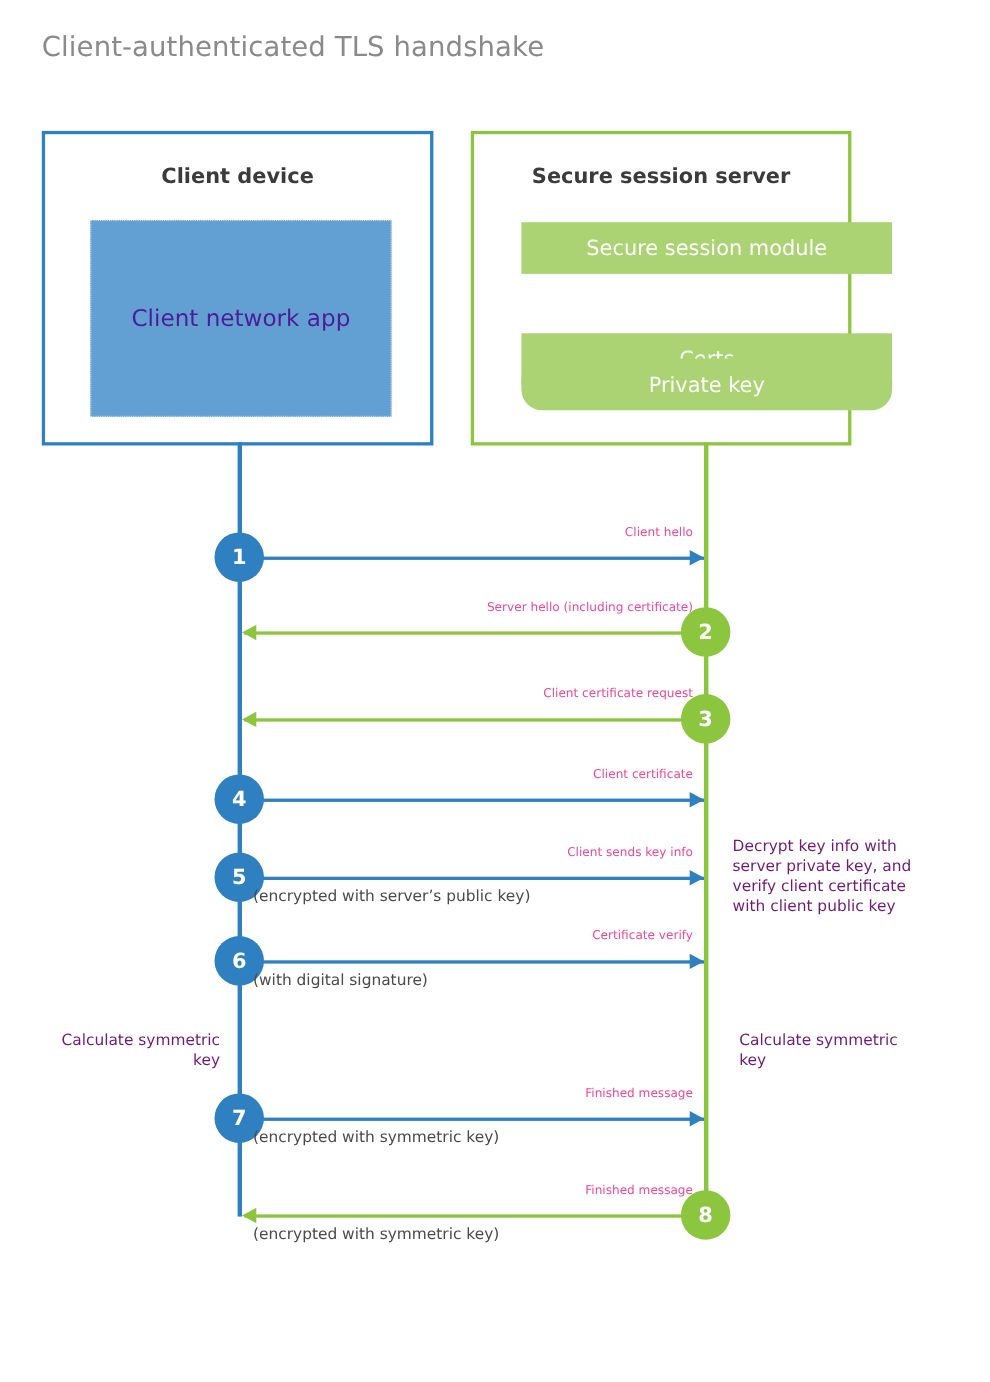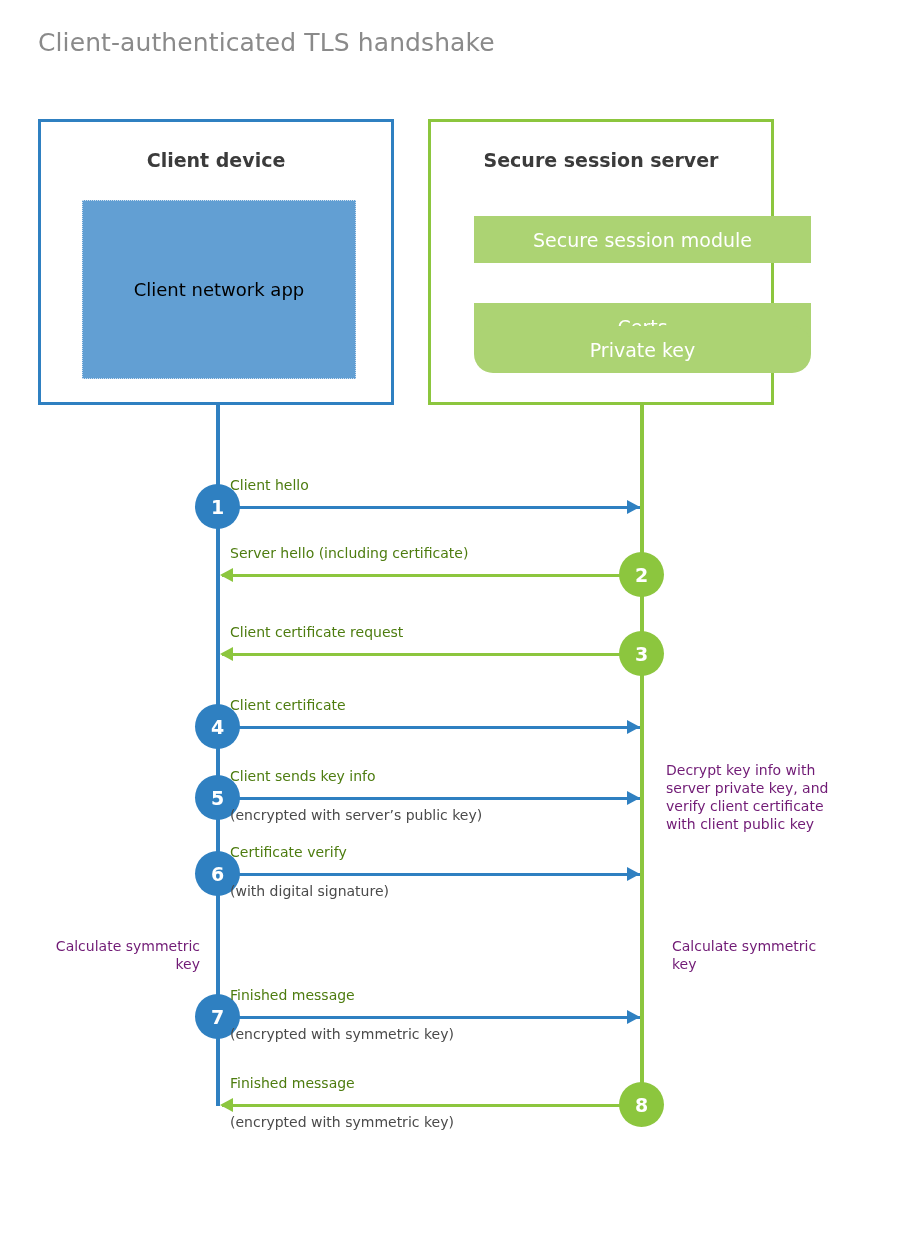--- a/index.html
+++ b/index.html
@@ -67,22 +67,22 @@
     width: 274px;
     height: 179px;
     background: #629fd3;
     border: 1px dotted #cfe0f0;
     box-sizing: border-box;
     display: flex;
     align-items: center;
     justify-content: center;
   }
   #client-app-label {
-    color: #000000;
-    font-size: 18px;
+    color: #4c1d95;
+    font-size: 21px;
     line-height: 27px;
     text-align: left;
     max-width: 200px;
   }
 
   
   .server-bar {
     position: absolute;
     left: 43px;
     width: 337px;
@@ -90,21 +90,21 @@
     background: #acd373;
     display: flex;
     align-items: center;
     justify-content: center;
   }
   .server-bar-label {
     color: #ffffff;
     font-size: 19px;
     text-align: center;
   }
-  #server-bar-0 { top: 80px; margin-top: 14px; }
+  #server-bar-0 { top: 80px; }
   #server-bar-1 { top: 143px; margin-top: 38px; }
   #server-bar-2 { top: 204px; border-radius: 19px; }
 
   
   .lifeline {
     position: absolute;
     width: 4px;
   }
   #client-lifeline {
     left: 216px;
@@ -158,23 +158,23 @@
     font-size: 19px;
     font-weight: 700;
   }
   .step-circle.blue  { background: #2f80c1; left: 195px; }
   .step-circle.green { background: #8cc63e; left: 619px; }
 
   .msg-label {
     position: absolute;
     left: 230px;
     width: 400px;
-    text-align: left;
-    font-size: 14px;
-    color: #4d7c0f;
+    text-align: right;
+    font-size: 11px;
+    color: #ec4899;
     top: -30px;
     white-space: nowrap;
   }
   .msg-sublabel {
     position: absolute;
     left: 230px;
     width: 400px;
     text-align: left;
     font-size: 14px;
     color: #4a4a4a;

